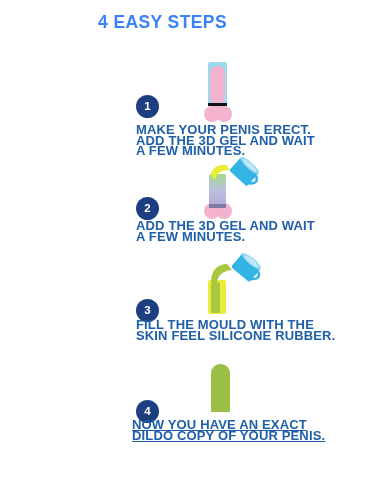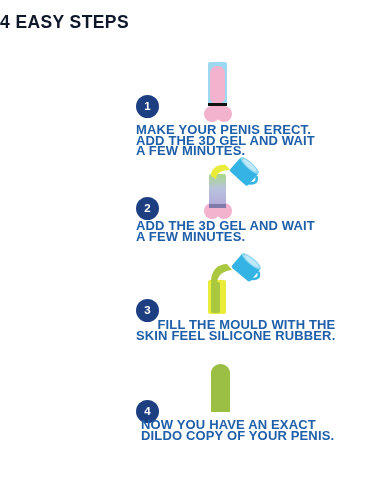--- a/index.html
+++ b/index.html
@@ -21,25 +21,25 @@
     height: 492px;
     background: #ffffff;
   }
 
   
   .title {
     position: absolute;
     left: 0;
     top: 12px;
     width: 325px;
-    text-align: left;
+    text-align: center;
     font-size: 17.5px;
     font-weight: bold;
     letter-spacing: 0.4px;
-    color: #0f172a;
+    color: #3b82f6;
     font-family: "Liberation Sans", sans-serif;
   }
 
   
   .step {
     position: absolute;
     left: 128px;
     width: 240px;
   }
   .step-art {
@@ -80,26 +80,26 @@
   #step-1 .step-text  { left: 8px;  top: 63px; }
 
   #step-2 { top: 160px; }
   #step-2 .step-badge { left: 8px;  top: 37px; }
   #step-2 .step-art   { left: 36px; top: 0px; }
   #step-2 .step-text  { left: 8px;  top: 61px; }
 
   #step-3 { top: 258px; }
   #step-3 .step-badge { left: 8px;  top: 41px; }
   #step-3 .step-art   { left: 36px; top: 0px; }
-  #step-3 .step-text  { left: 8px;  top: 62px; text-align: right; }
+  #step-3 .step-text  { left: 8px;  top: 62px; }
 
   #step-4 { top: 360px; }
   #step-4 .step-badge { left: 8px;  top: 40px; }
   #step-4 .step-art   { left: 36px; top: 0px; }
-  #step-4 .step-text  { left: 13px;  top: 60px; }
+  #step-4 .step-text  { left: 4px;  top: 60px; text-decoration: underline; }
 
   svg { display: block; overflow: visible; }
 </style>
 </head>
 <body>
 
 <div id="infographic">
 
   <div class="title">4 EASY STEPS</div>
 

